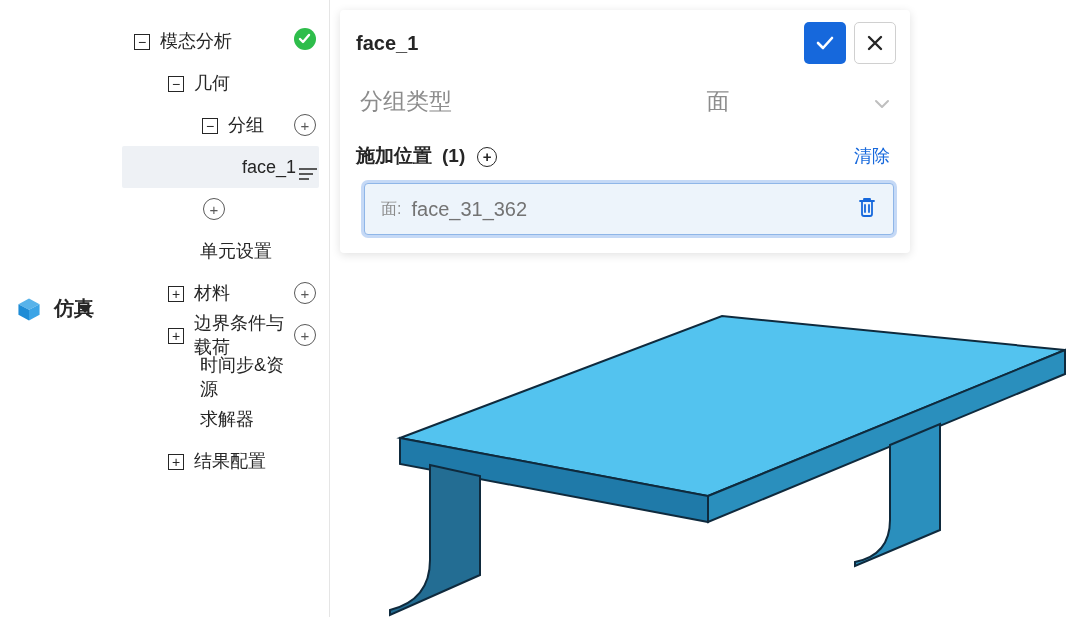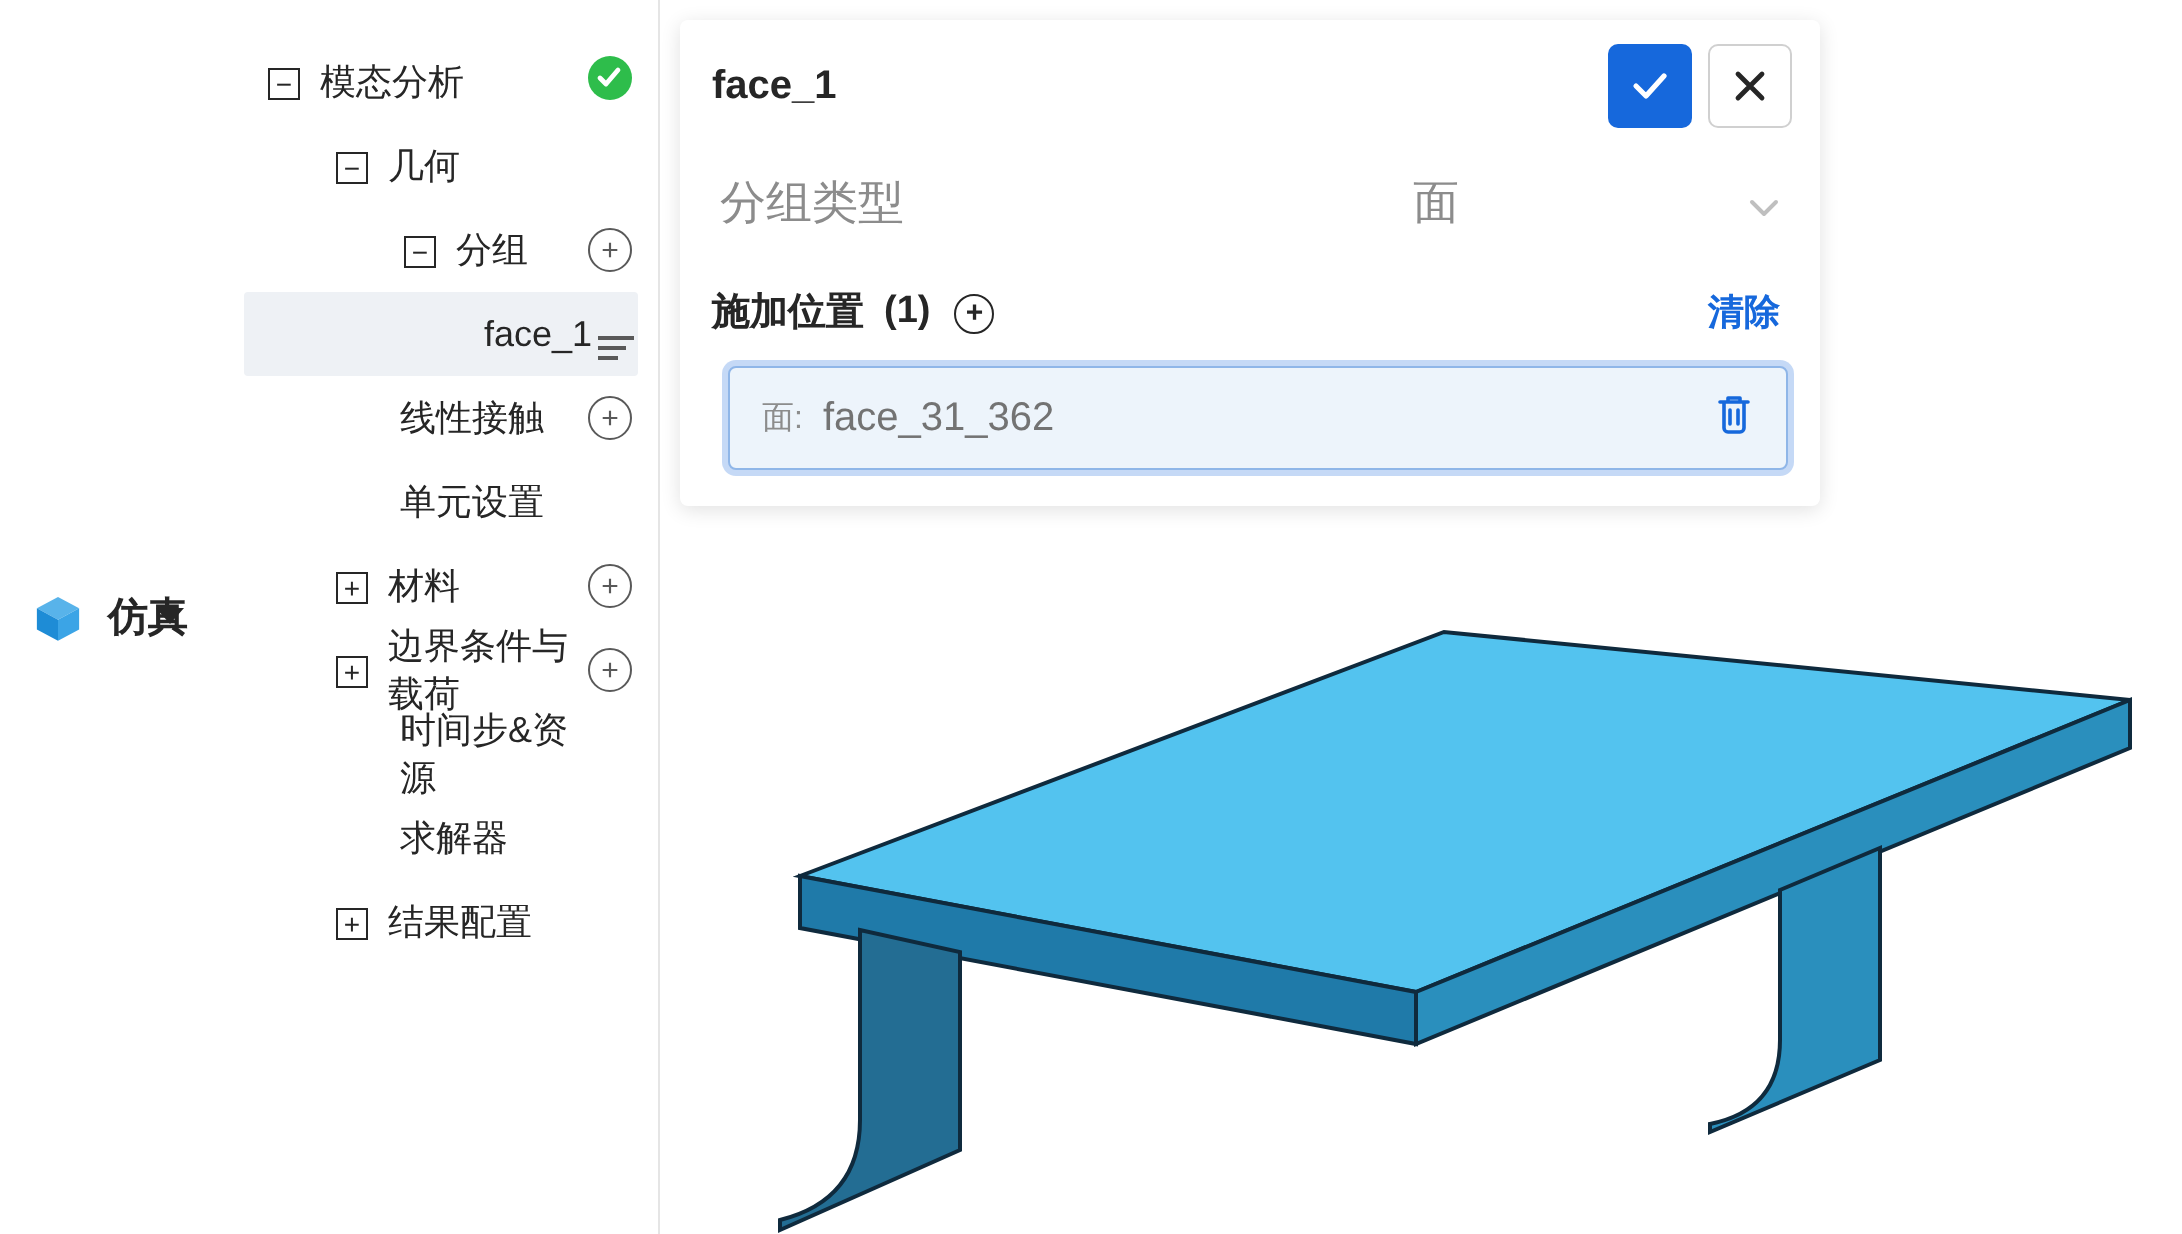--- a/index.html
+++ b/index.html
@@ -40,21 +40,21 @@
   .btn-cancel { background: #fff; border: 1.5px solid #d0d0d0; font-size: 22px; color: #262626; }
 
   .panel-row { display: flex; align-items: center; padding: 12px 20px; font-size: 23px; color: #8c8c8c; }
   .panel-row .label { width: 210px; }
   .panel-row .value { flex: 1; text-align: center; }
   .panel-row .chev { width: 24px; text-align: right; cursor: pointer; }
 
   .panel-row2 { display: flex; align-items: center; padding: 14px 20px 10px 16px; font-size: 19px; font-weight: 700; color: #262626; justify-content: flex-end; }
   .panel-row2 .count { margin: 0 10px; }
   .panel-row2 .add { margin-left: 2px; cursor: pointer; }
-  .panel-row2 .clear { margin-left: auto; color: #1668dc; font-weight: 700; font-size: 18px; cursor: pointer; }
+  .panel-row2 .clear { margin-left: auto; color: #1668dc; font-weight: 400; font-size: 18px; cursor: pointer; }
 
   .entry { margin: 4px 16px 0 24px; display: flex; align-items: center; height: 52px; padding: 0 16px; background: #edf4fb; border: 1px solid #8fb6e8; border-radius: 4px; box-shadow: 0 0 0 3px rgba(22,104,220,0.25); }
   .entry .etype { font-size: 16px; color: #8c8c8c; margin-right: 10px; }
   .entry .ename { font-size: 20px; color: #737373; flex: 1; }
   .entry .del { cursor: pointer; }
 </style>
 </head>
 <body>
 
 <div class="app">
@@ -111,21 +111,20 @@
               <span></span>
               <span></span>
               <span></span>
             </span></span>
       </div>
 
 
 
       <div class="tree-row">
         <span class="indent" style="width:78px"></span>
-        <span class="tree-label">线性接触</span>
         <span class="row-right"><span class="circle-plus">+</span></span>
       </div>
 
       <div class="tree-row">
         <span class="indent" style="width:78px"></span>
         <span class="tree-label">单元设置</span>
         <span class="row-right"></span>
       </div>
 
       <div class="tree-row">

